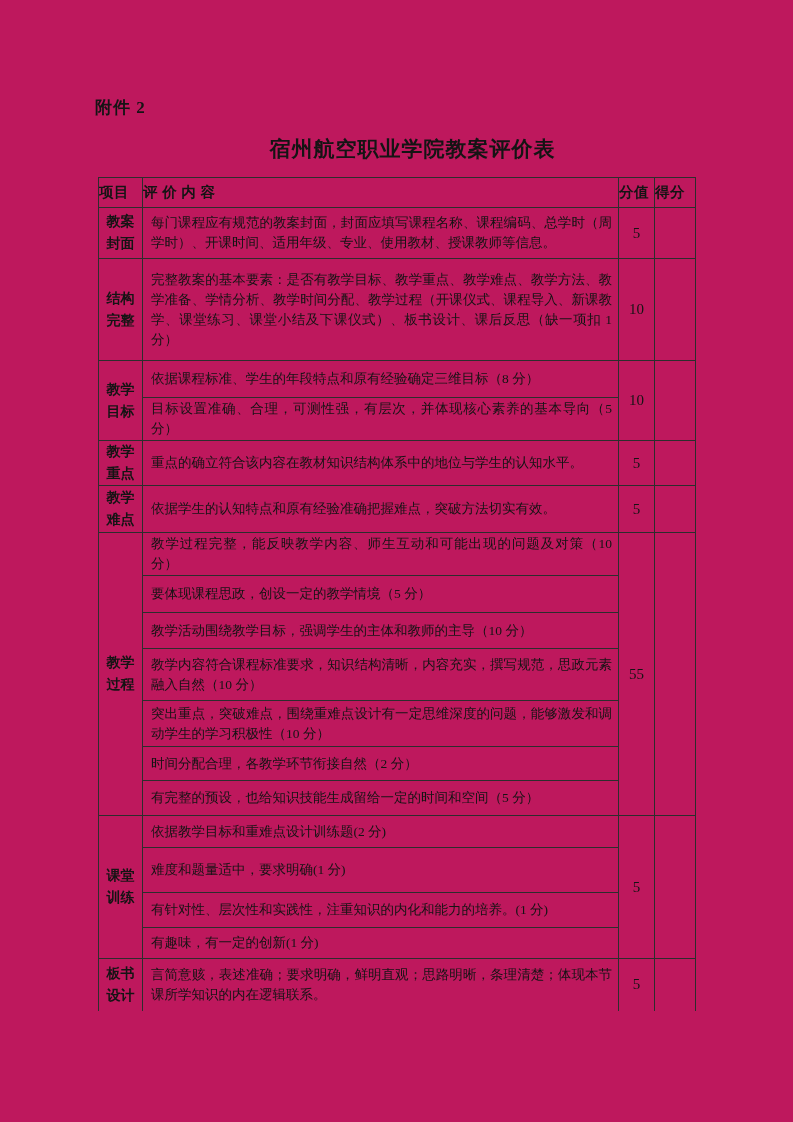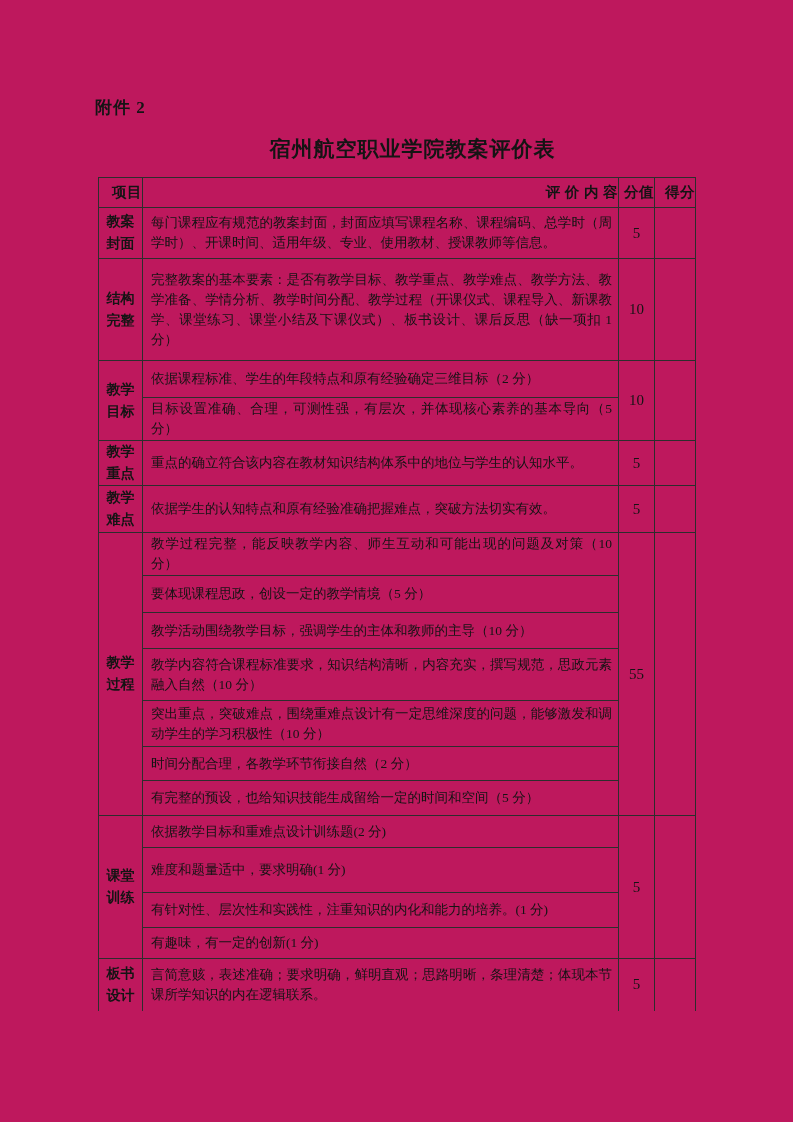--- a/index.html
+++ b/index.html
@@ -20,21 +20,21 @@
   table.eval{
     position:absolute;left:98px;top:177px;
     border-collapse:collapse;table-layout:fixed;
     width:597px;
   }
   table.eval th, table.eval td{
     border:1px solid #2d2d2d;
     overflow:hidden;
   }
   th{
-    font-size:14.5px;font-weight:bold;text-align:right;padding:0;
+    font-size:14.5px;font-weight:bold;text-align:left;padding:0;
     letter-spacing:0.5px;
   }
   td.item{
     font-size:14px;font-weight:bold;text-align:center;
     line-height:22px;padding:0 7px;vertical-align:middle;
   }
   td.content{
     font-size:13.5px;line-height:20px;text-align:justify;
     padding:1px 6px 1px 8px;vertical-align:middle;
   }
@@ -74,21 +74,21 @@
           <td class="earned" rowspan="1"></td>
         </tr>
         <tr style="height: 102px;">
           <td class="item" rowspan="1">结构完整</td>
           <td class="content">完整教案的基本要素：是否有教学目标、教学重点、教学难点、教学方法、教学准备、学情分析、教学时间分配、教学过程（开课仪式、课程导入、新课教学、课堂练习、课堂小结及下课仪式）、板书设计、课后反思（缺一项扣 1 分）</td>
           <td class="score" rowspan="1">10</td>
           <td class="earned" rowspan="1"></td>
         </tr>
         <tr style="height: 37px;">
           <td class="item" rowspan="2">教学目标</td>
-          <td class="content">依据课程标准、学生的年段特点和原有经验确定三维目标（2 分）</td>
+          <td class="content">依据课程标准、学生的年段特点和原有经验确定三维目标（8 分）</td>
           <td class="score" rowspan="2">10</td>
           <td class="earned" rowspan="2"></td>
         </tr>
         <tr style="height: 30px;">
           <td class="content">目标设置准确、合理，可测性强，有层次，并体现核心素养的基本导向（5 分）</td>
         </tr>
         <tr style="height: 43px;">
           <td class="item" rowspan="1">教学重点</td>
           <td class="content">重点的确立符合该内容在教材知识结构体系中的地位与学生的认知水平。</td>
           <td class="score" rowspan="1">5</td>

